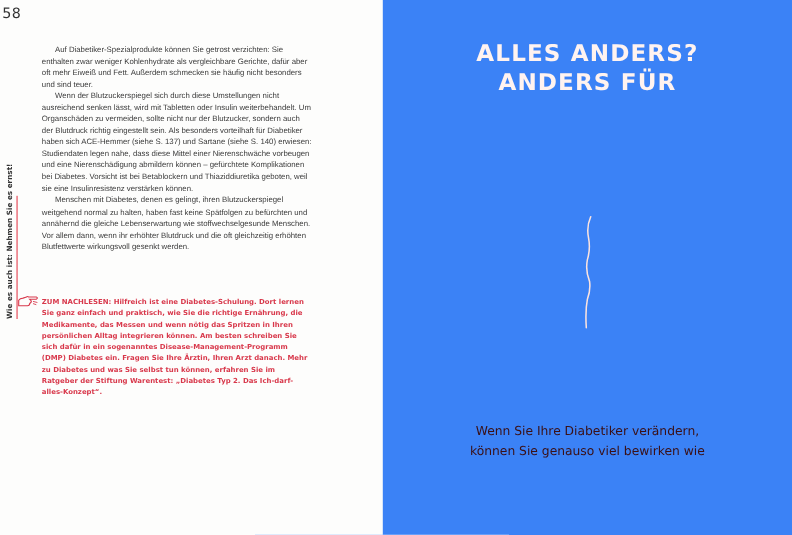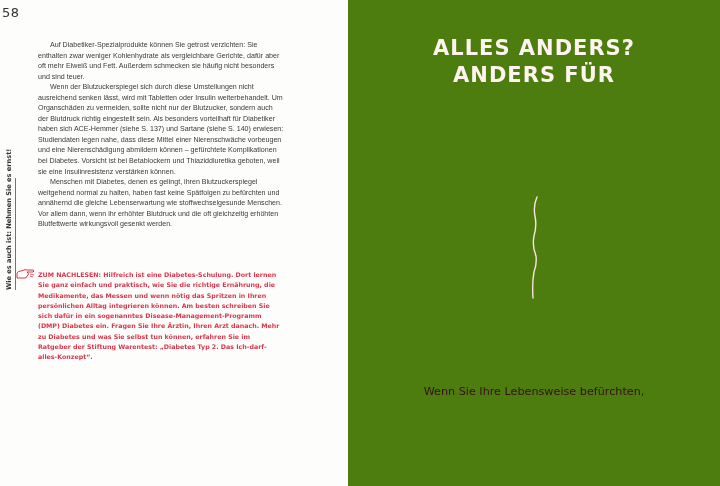--- a/index.html
+++ b/index.html
@@ -37,21 +37,21 @@
       position: absolute; left: 38px; top: 270px; width: 246px;
     }
     .callout .hand {
       position: absolute; left: -22px; top: -2px; width: 20px; height: 12px;
     }
     .callout .text {
       font-family: "DejaVu Sans", sans-serif; font-weight: bold;
       font-size: 6.3px; line-height: 10.3px; color: #d8384b;
     }
     .right-page {
-      position: absolute; left: 348px; top: 0; width: 372px; height: 486px; background: #4d7c0f;
+      position: absolute; left: 348px; top: 0; width: 372px; height: 486px; background: #3b82f6;
     }
     .headline {
       position: absolute; left: 0; top: 35px; width: 372px; text-align: center;
       font-family: "DejaVu Sans", sans-serif; font-weight: bold;
       font-size: 21px; line-height: 26.5px; letter-spacing: 1px; color: #fff3f0;
     }
     .wave { position: absolute; left: 176px; top: 194px; width: 20px; height: 108px; }
     .quote {
       position: absolute; left: 0; top: 382px; width: 372px; text-align: center;
       font-family: "DejaVu Sans", sans-serif; font-size: 11.2px; line-height: 19px; color: #3a1016;
@@ -87,15 +87,16 @@
   <div class="headline">
     <div>ALLES ANDERS?</div>
     <div>ANDERS FÜR</div>
   </div>
 
   <svg class="wave" viewBox="0 0 20 108">
     <path d="M13 3 Q9 12 11 22 Q13 32 10 42 Q8 52 12 62 Q13 70 10 78 Q8 88 9 104" fill="none" stroke="#fbe3df" stroke-width="1.4" stroke-linecap="round"></path>
   </svg>
 
   <div class="quote">
-    <div>Wenn Sie Ihre Lebensweise befürchten,</div>
+    <div>Wenn Sie Ihre Diabetiker verändern,</div>
+    <div>können Sie genauso viel bewirken wie</div>
   </div>
 </div>
 
 </body></html>

